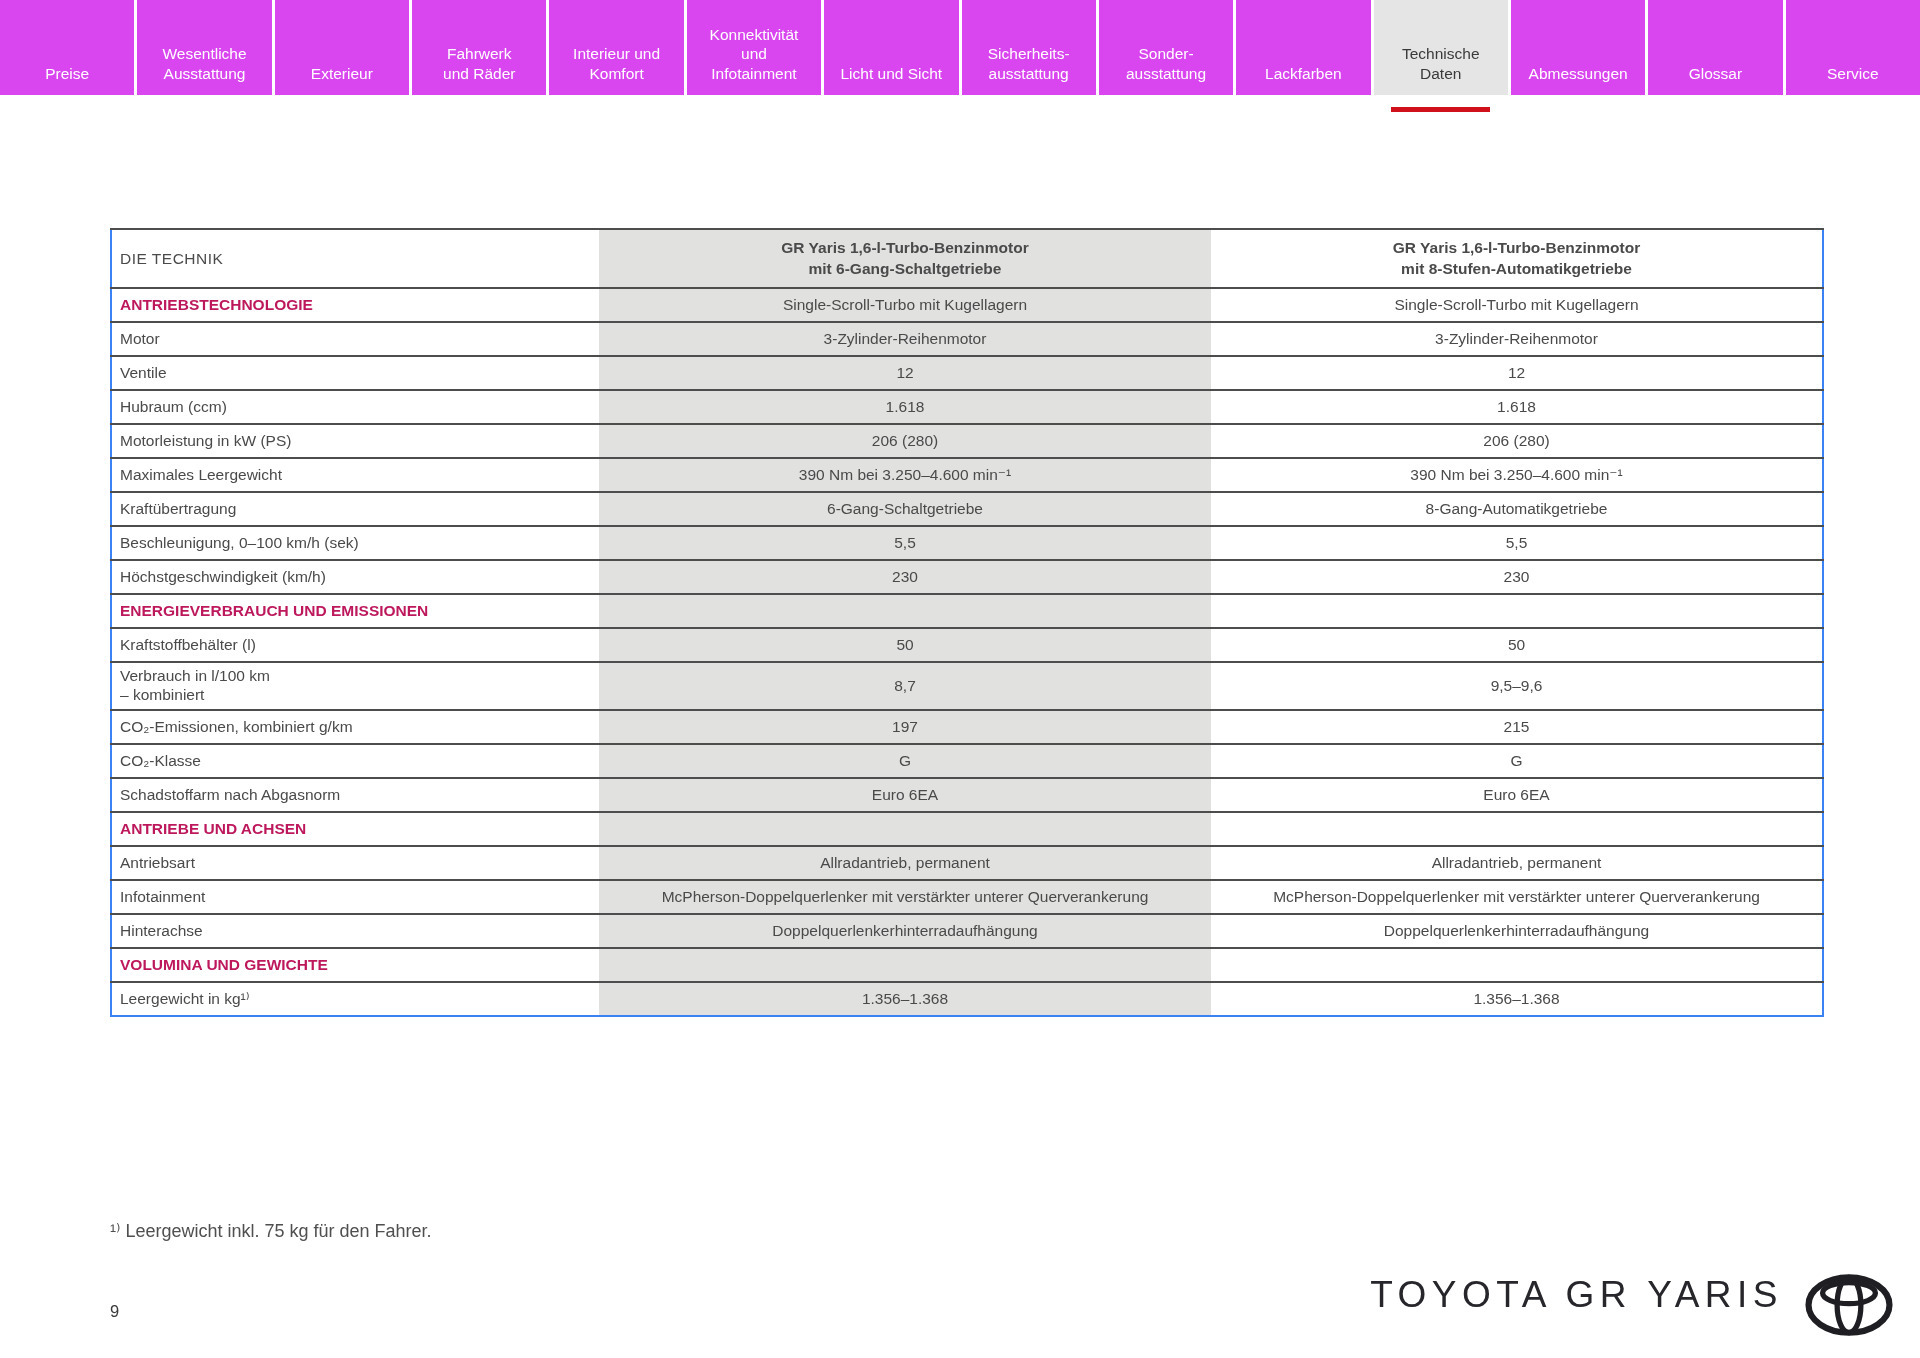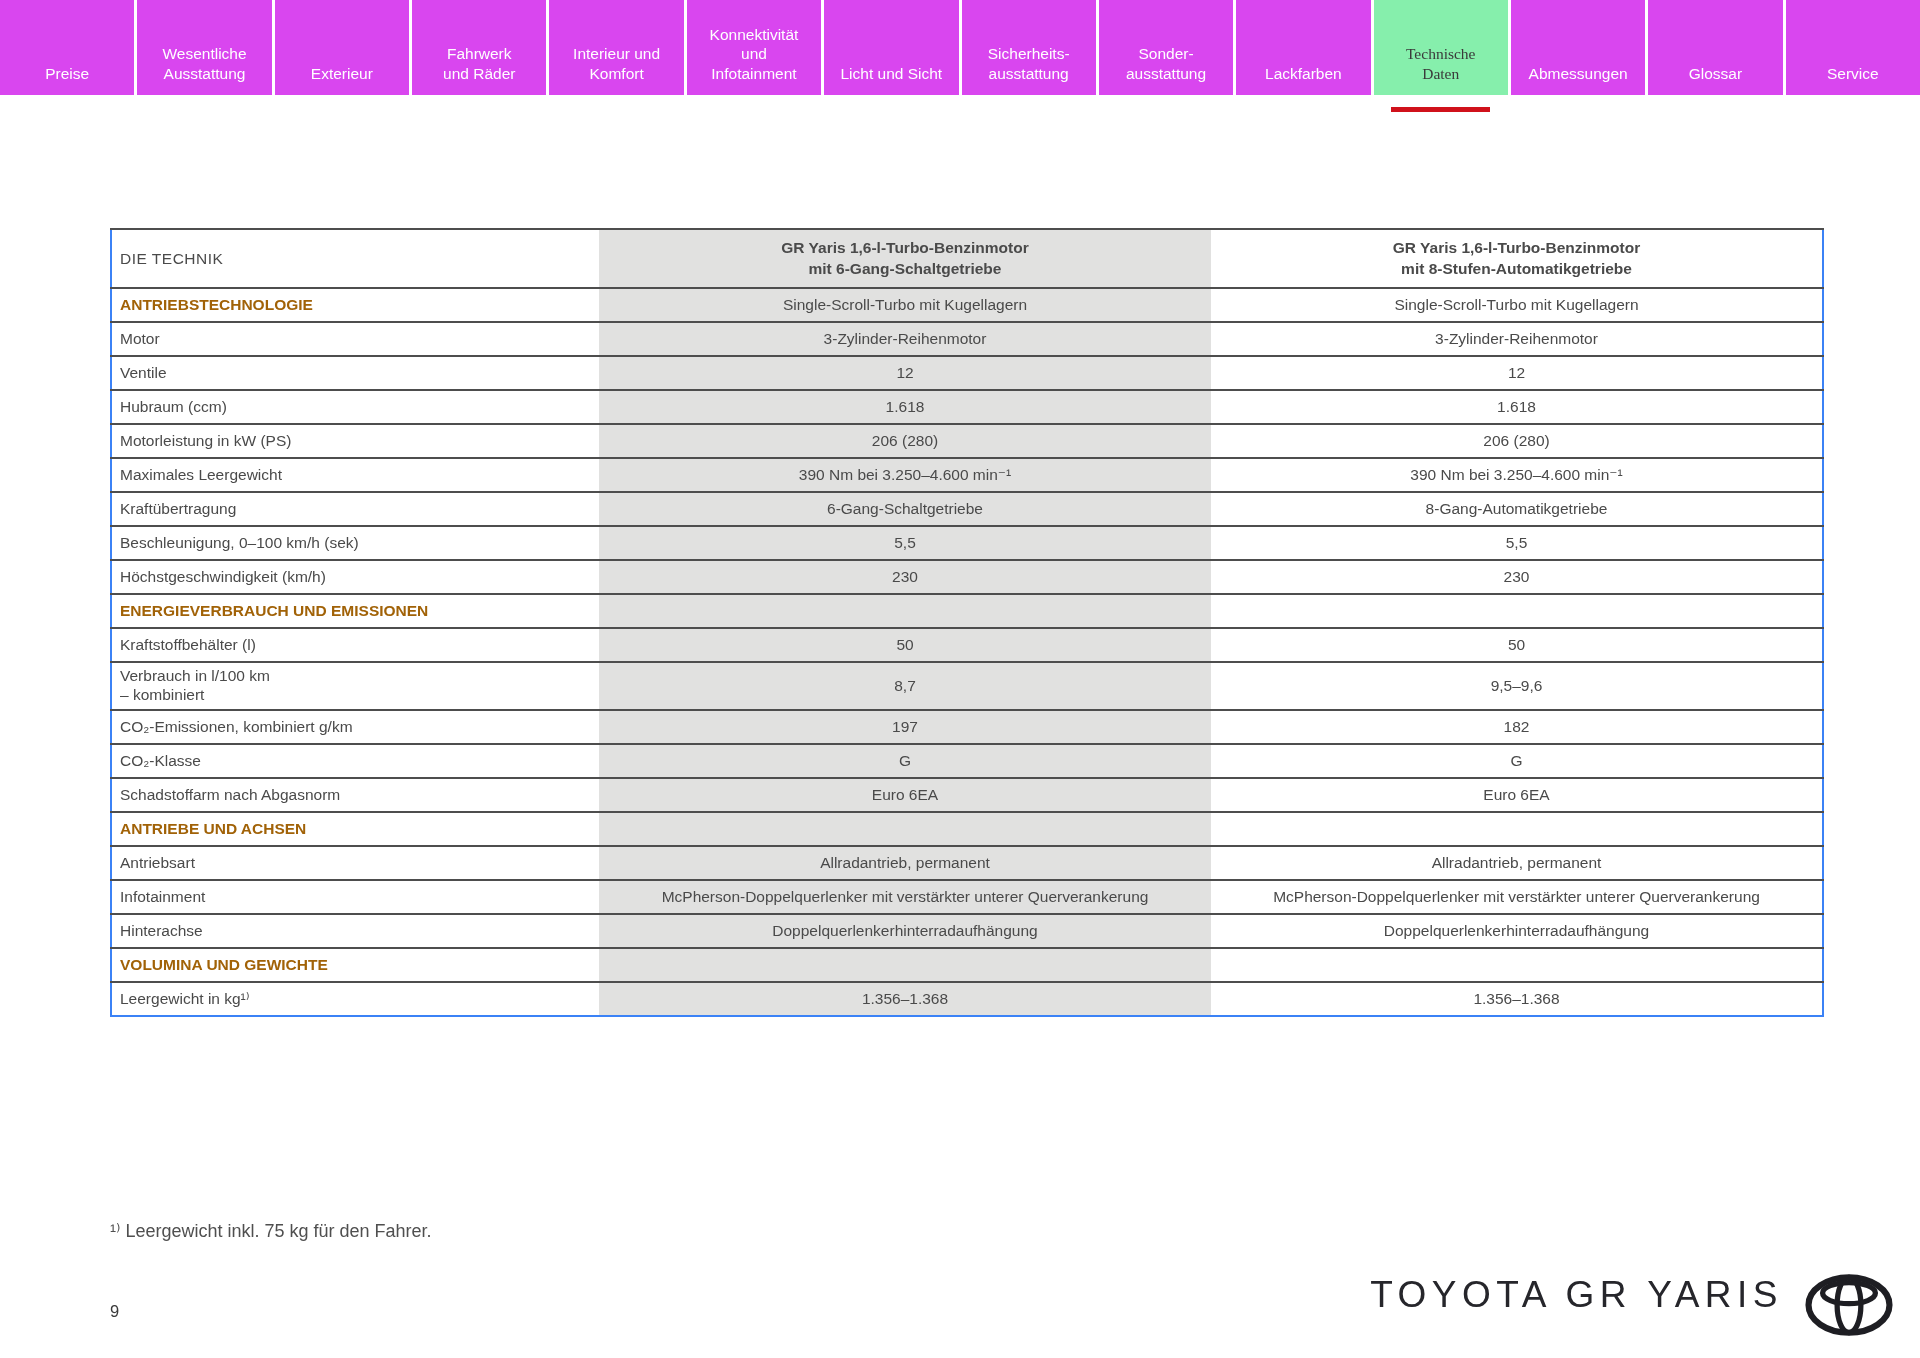--- a/index.html
+++ b/index.html
@@ -17,21 +17,21 @@
     background:#ffffff;
   }
   .tab{
     background:#d946ef;color:#ffffff;
     display:flex;align-items:flex-end;justify-content:center;
     text-align:center;white-space:pre-line;
     font-size:15.5px;line-height:1.28;
     padding:8px 4px 11px 4px;
     cursor:pointer;user-select:none;
   }
-  .tab.active{background:#86efac;color:#3a3a3a;position:relative;font-family:Liberation Serif, serif;}
+  .tab.active{background:#e5e5e5;color:#3a3a3a;position:relative;}
   .tab.active::after{
     content:"";position:absolute;height:5px;background:var(--accent,#d0111b);
     left:13%;right:13%;bottom:-17px;
   }
 
   
   table.spec{
     position:absolute;left:110px;top:228px;width:1712px;
     border-collapse:collapse;table-layout:fixed;
     border:2px solid #3b82f6;
@@ -47,21 +47,21 @@
     text-align:left;padding-left:12px;font-weight:400;
   }
   td.col-head{
     font-weight:700;font-size:16.5px;color:#3d3d3d;
     text-align:center;white-space:pre-line;line-height:1.3;margin-top:17px;
   }
   .shaded{background:#e1e1e0;}
   tbody td{height:28px;}
   tr.tall td{height:42px;}
   td.c-label{text-align:left;padding-left:12px;white-space:pre-line;line-height:1.2;}
-  td.c-label.section{font-weight:700;color:#a16207;}
+  td.c-label.section{font-weight:700;color:#be185d;}
   td.c-val{text-align:center;margin-left:20px;}
 
   
   .footnote{position:absolute;left:110px;top:1220px;font-size:18px;color:#4f4f4f;}
   .page-number{position:absolute;left:110px;top:1302px;font-size:16.5px;color:#3a3a3a;}
   .brand{
     position:absolute;right:27px;top:1274px;height:64px;
     display:flex;align-items:flex-start;gap:22px;
   }
   .brand-text{
@@ -171,21 +171,21 @@
       </tr>
       <tr class="tall">
         <td class="c-label">Verbrauch in l/100 km
 – kombiniert</td>
         <td class="c-val shaded">8,7</td>
         <td class="c-val">9,5–9,6</td>
       </tr>
       <tr>
         <td class="c-label">CO₂-Emissionen, kombiniert g/km</td>
         <td class="c-val shaded">197</td>
-        <td class="c-val">182</td>
+        <td class="c-val">215</td>
       </tr>
       <tr>
         <td class="c-label">CO₂-Klasse</td>
         <td class="c-val shaded">G</td>
         <td class="c-val">G</td>
       </tr>
       <tr>
         <td class="c-label">Schadstoffarm nach Abgasnorm</td>
         <td class="c-val shaded">Euro 6EA</td>
         <td class="c-val">Euro 6EA</td>

